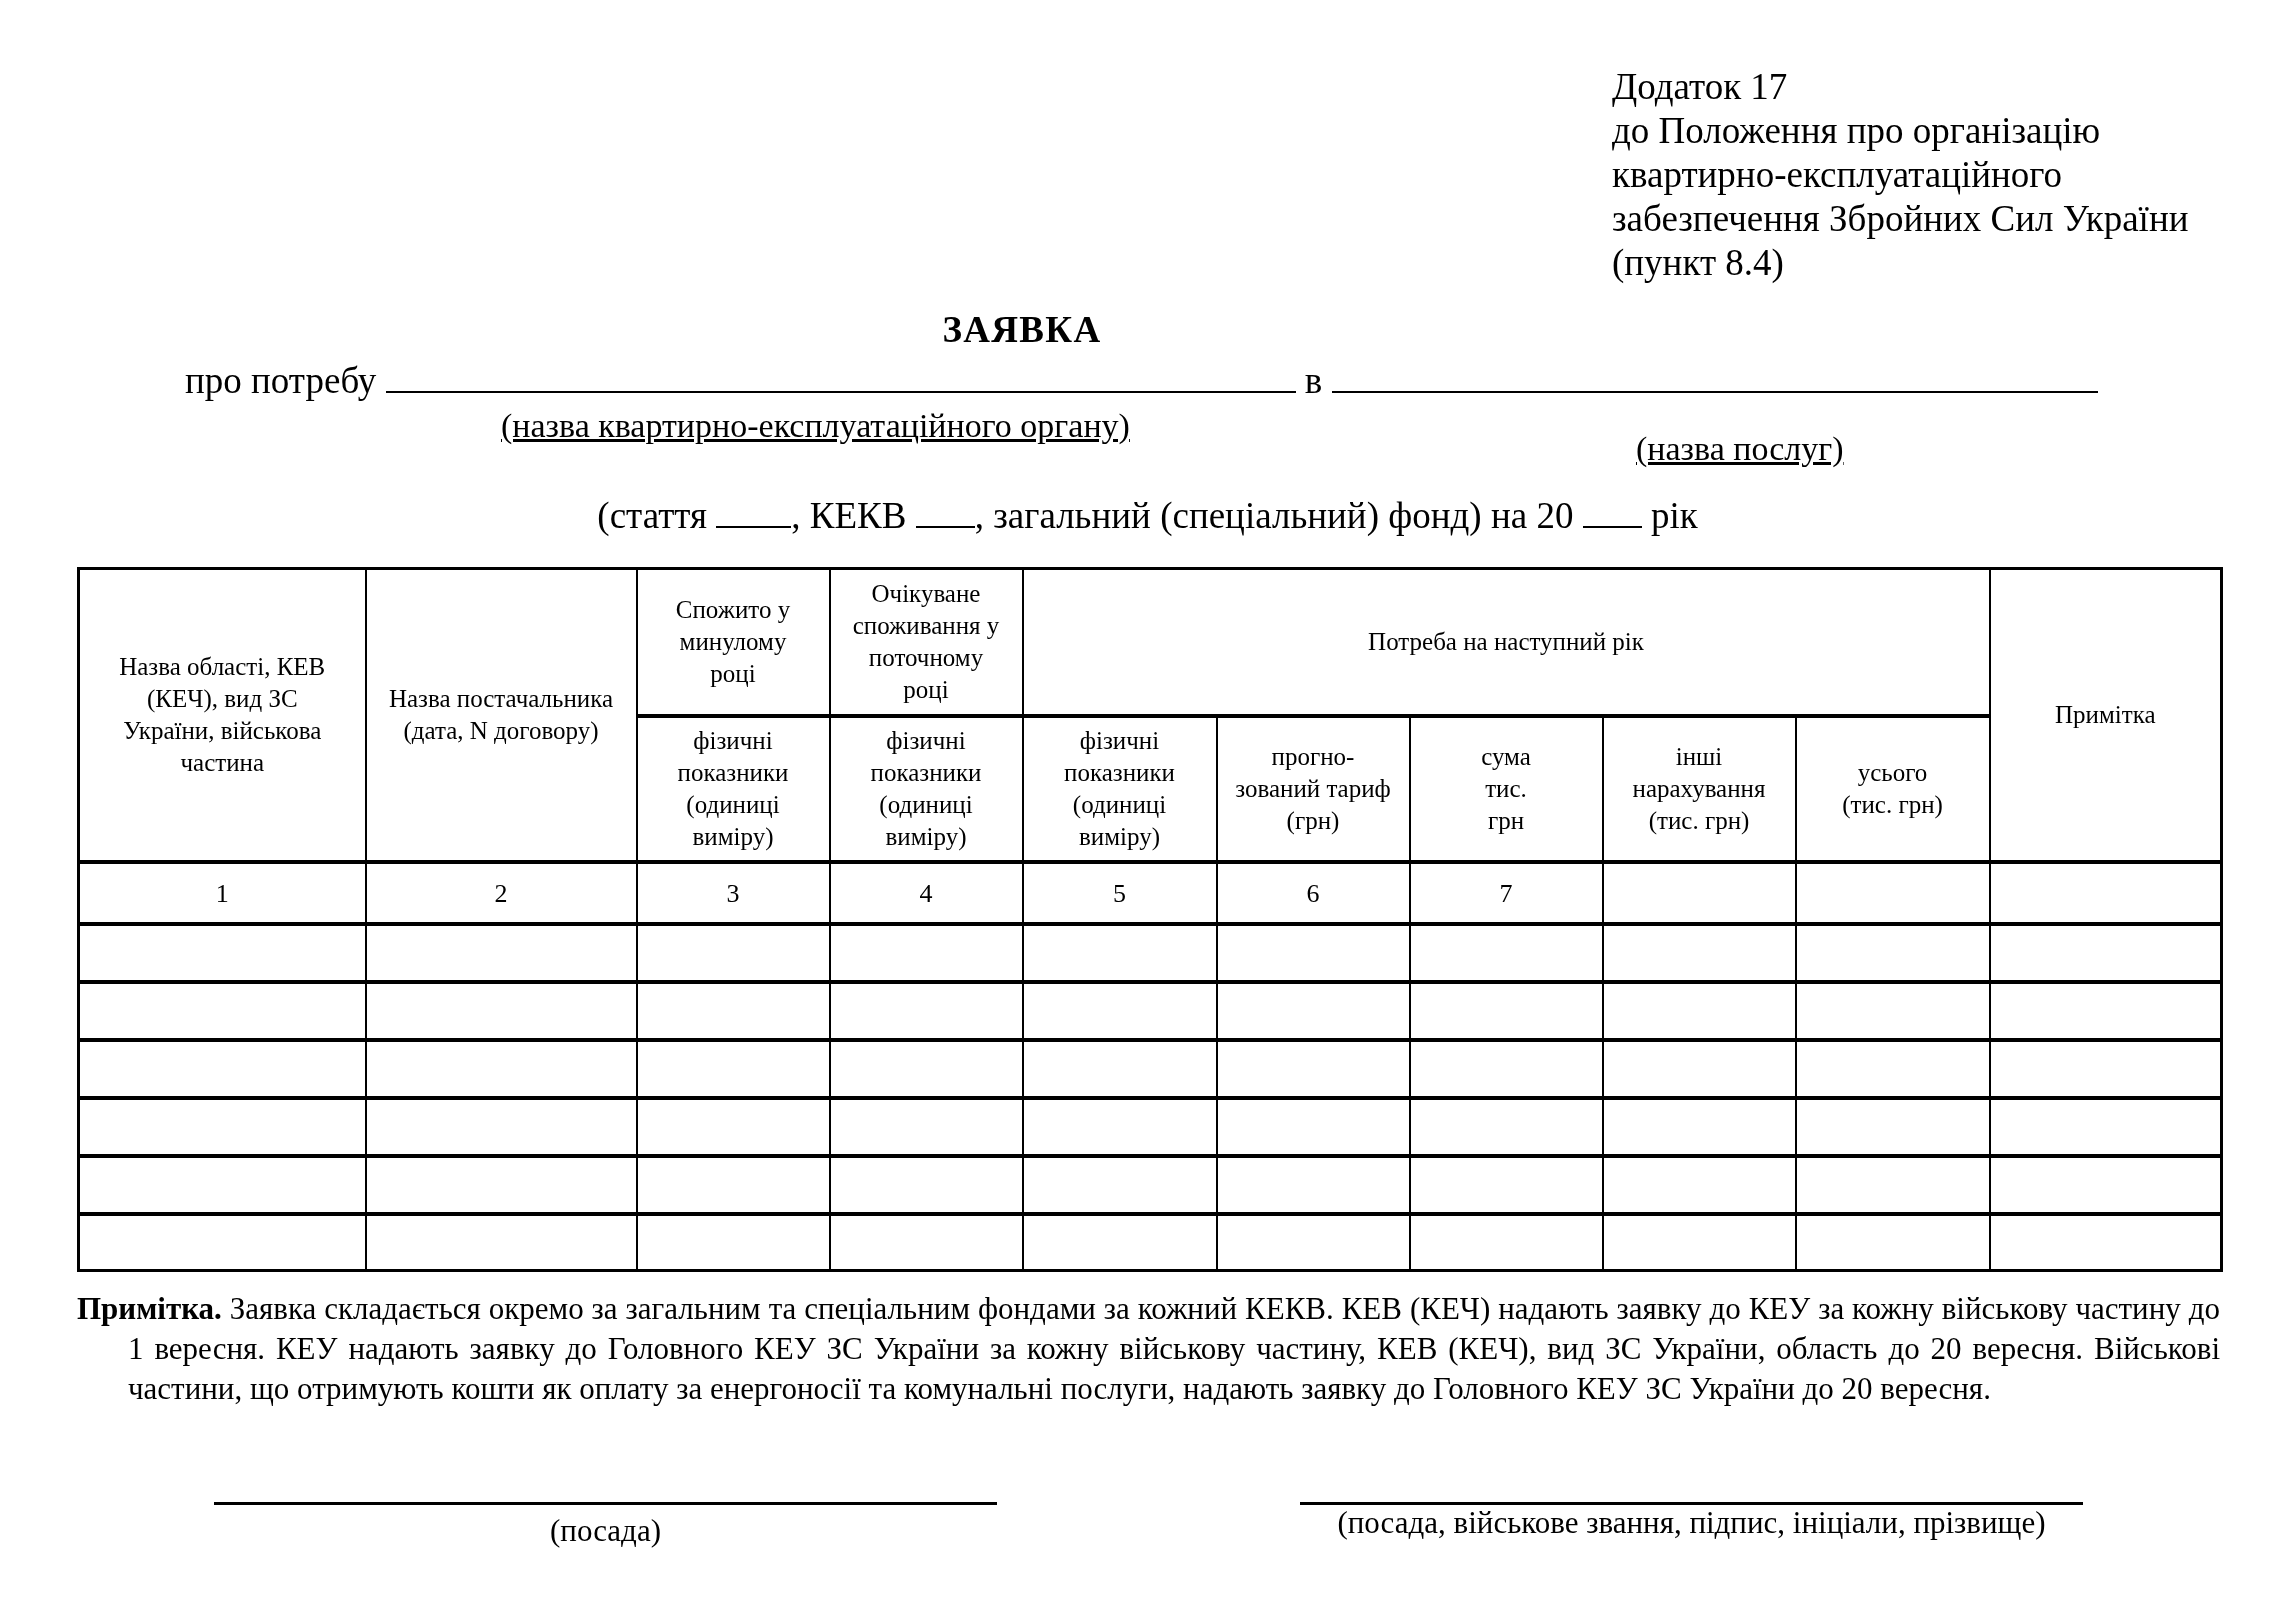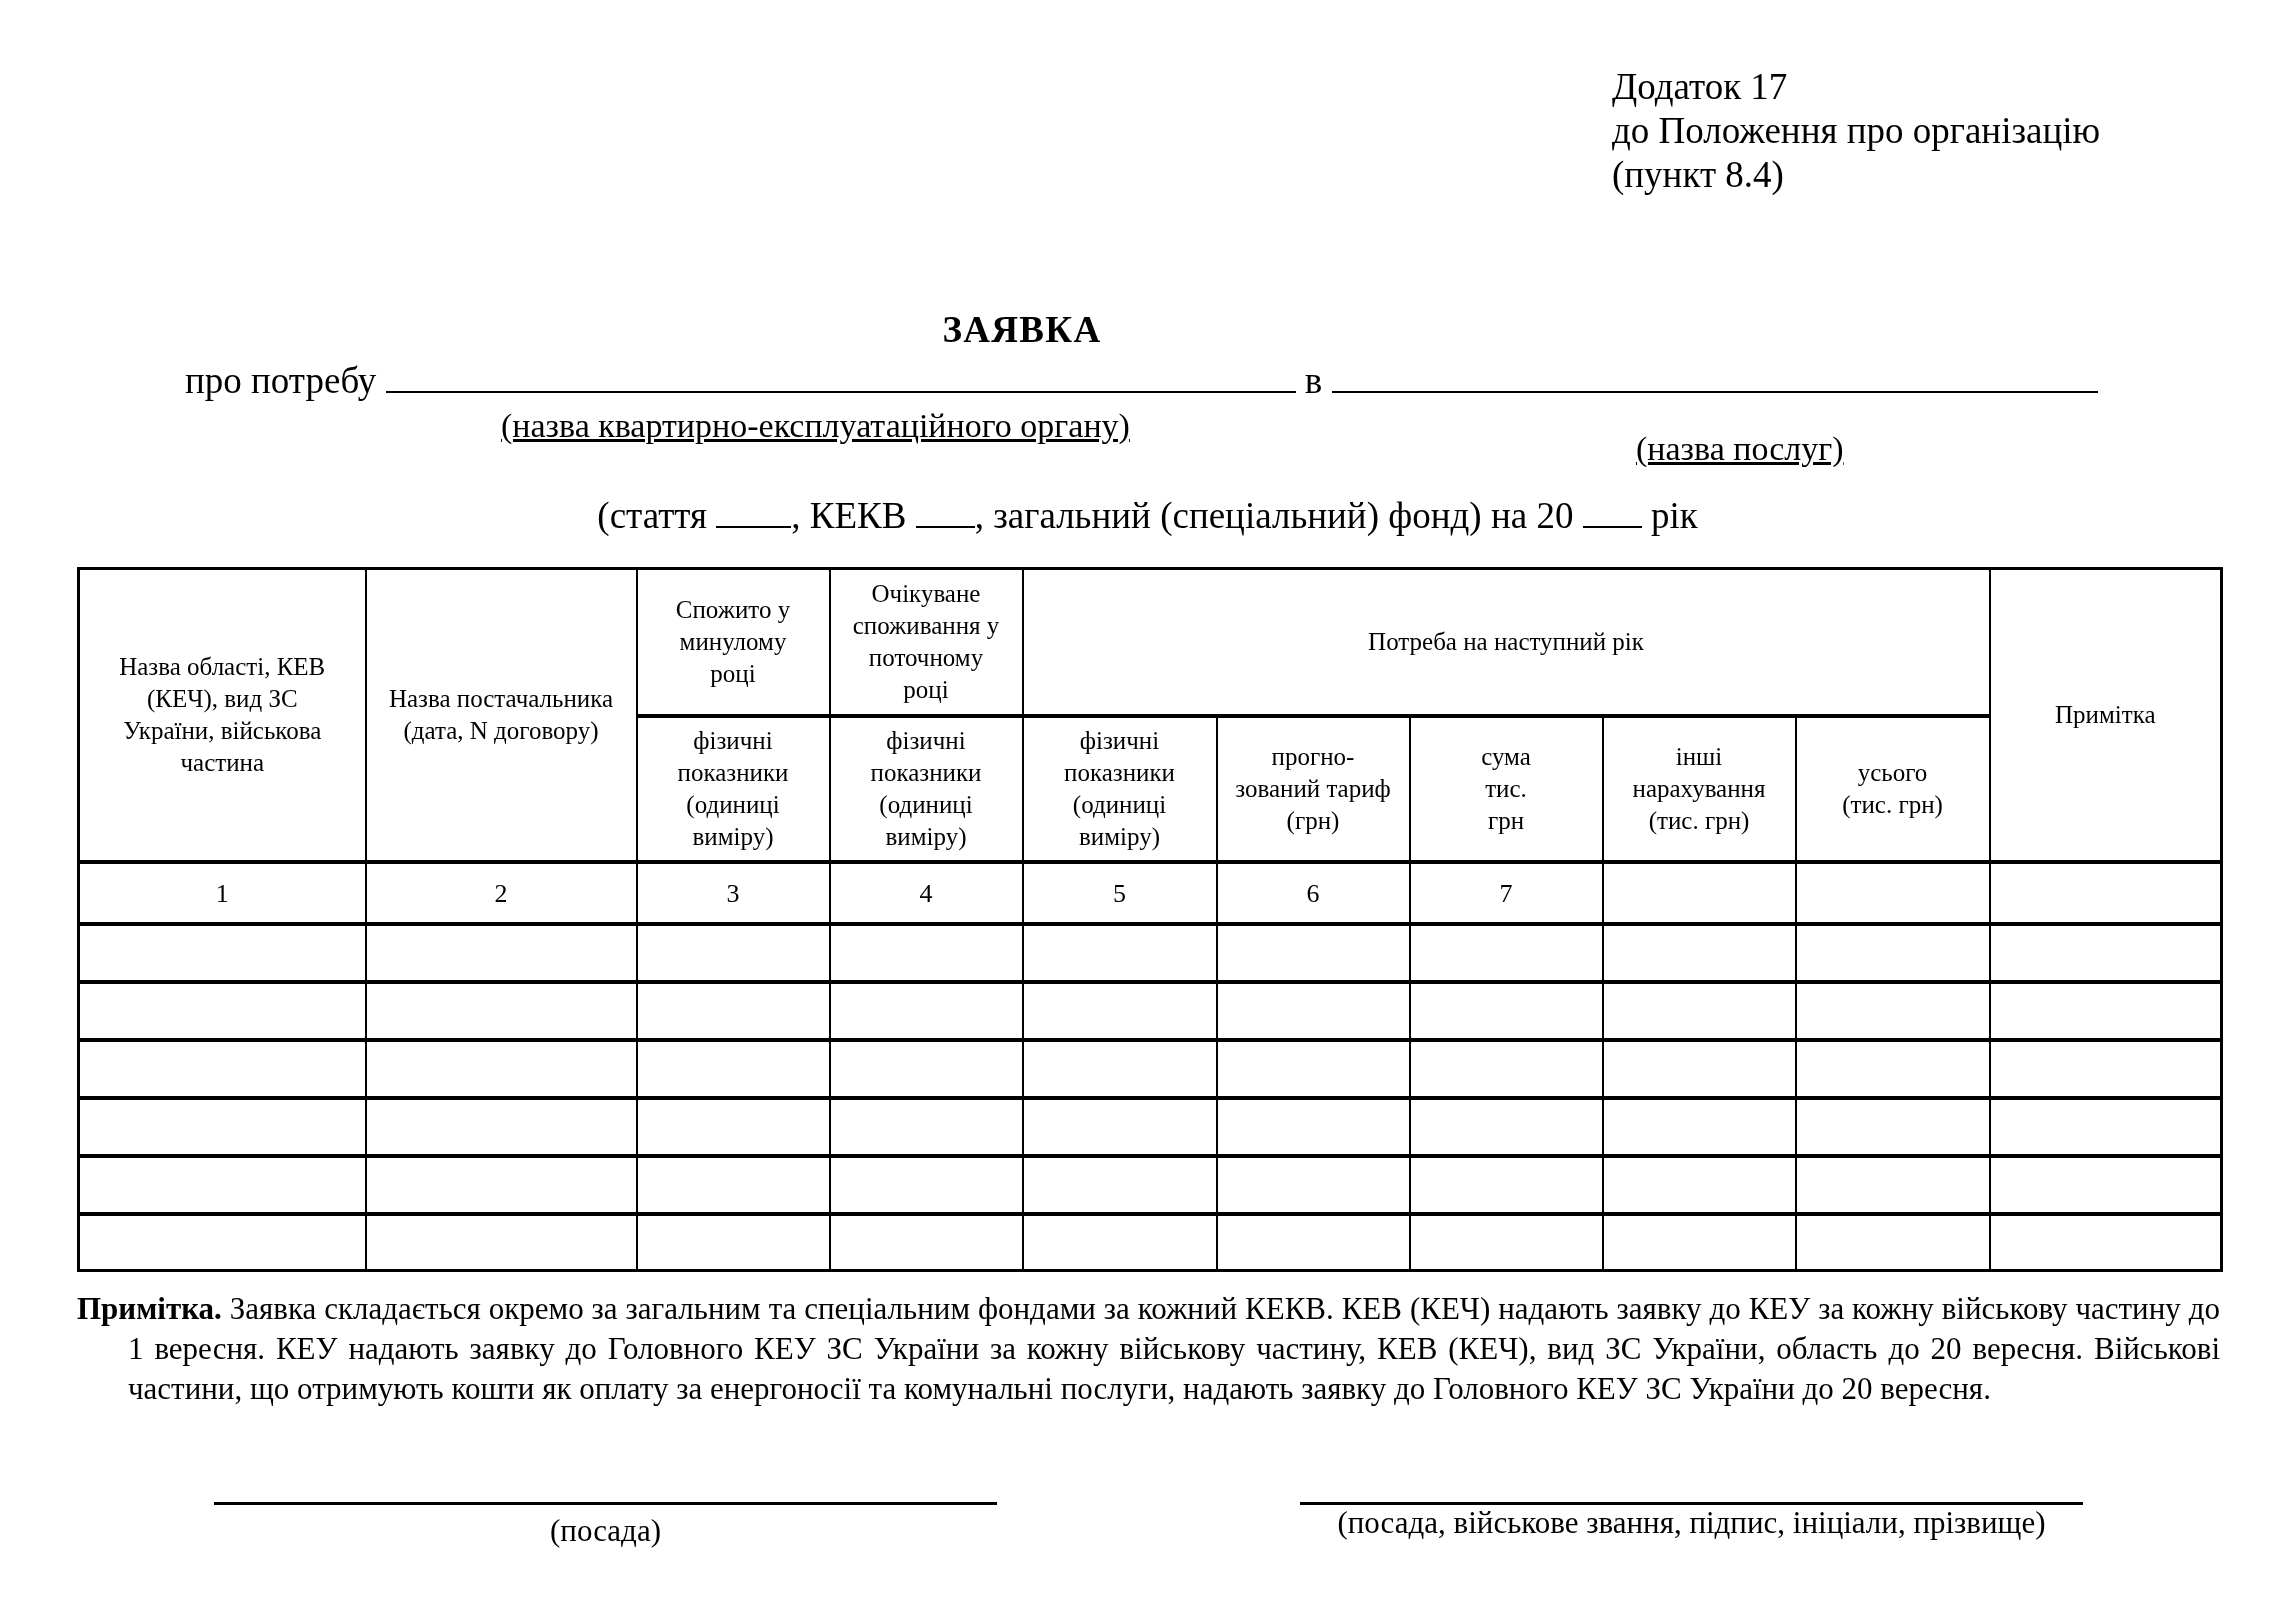--- a/index.html
+++ b/index.html
@@ -29,20 +29,22 @@
 
   .sig-line { height:2.6px; background:#000; }
   .sig-cap { font-size:31px; white-space:nowrap; text-align:center; }
 </style>
 </head>
 <body>
 
 <div class="abs appendix">
   <div>Додаток 17</div>
   <div>до Положення про організацію</div>
+  <div>квартирно-експлуатаційного</div>
+  <div>забезпечення Збройних Сил України</div>
   <div>(пункт 8.4)</div>
 </div>
 
 <div class="abs title">ЗАЯВКА</div>
 
 <div class="abs line1">
   <span>про потребу</span>
   <span class="blank" style="width:910px;"></span>
   <span>в</span>
   <span class="blank" style="width:766px;"></span>

